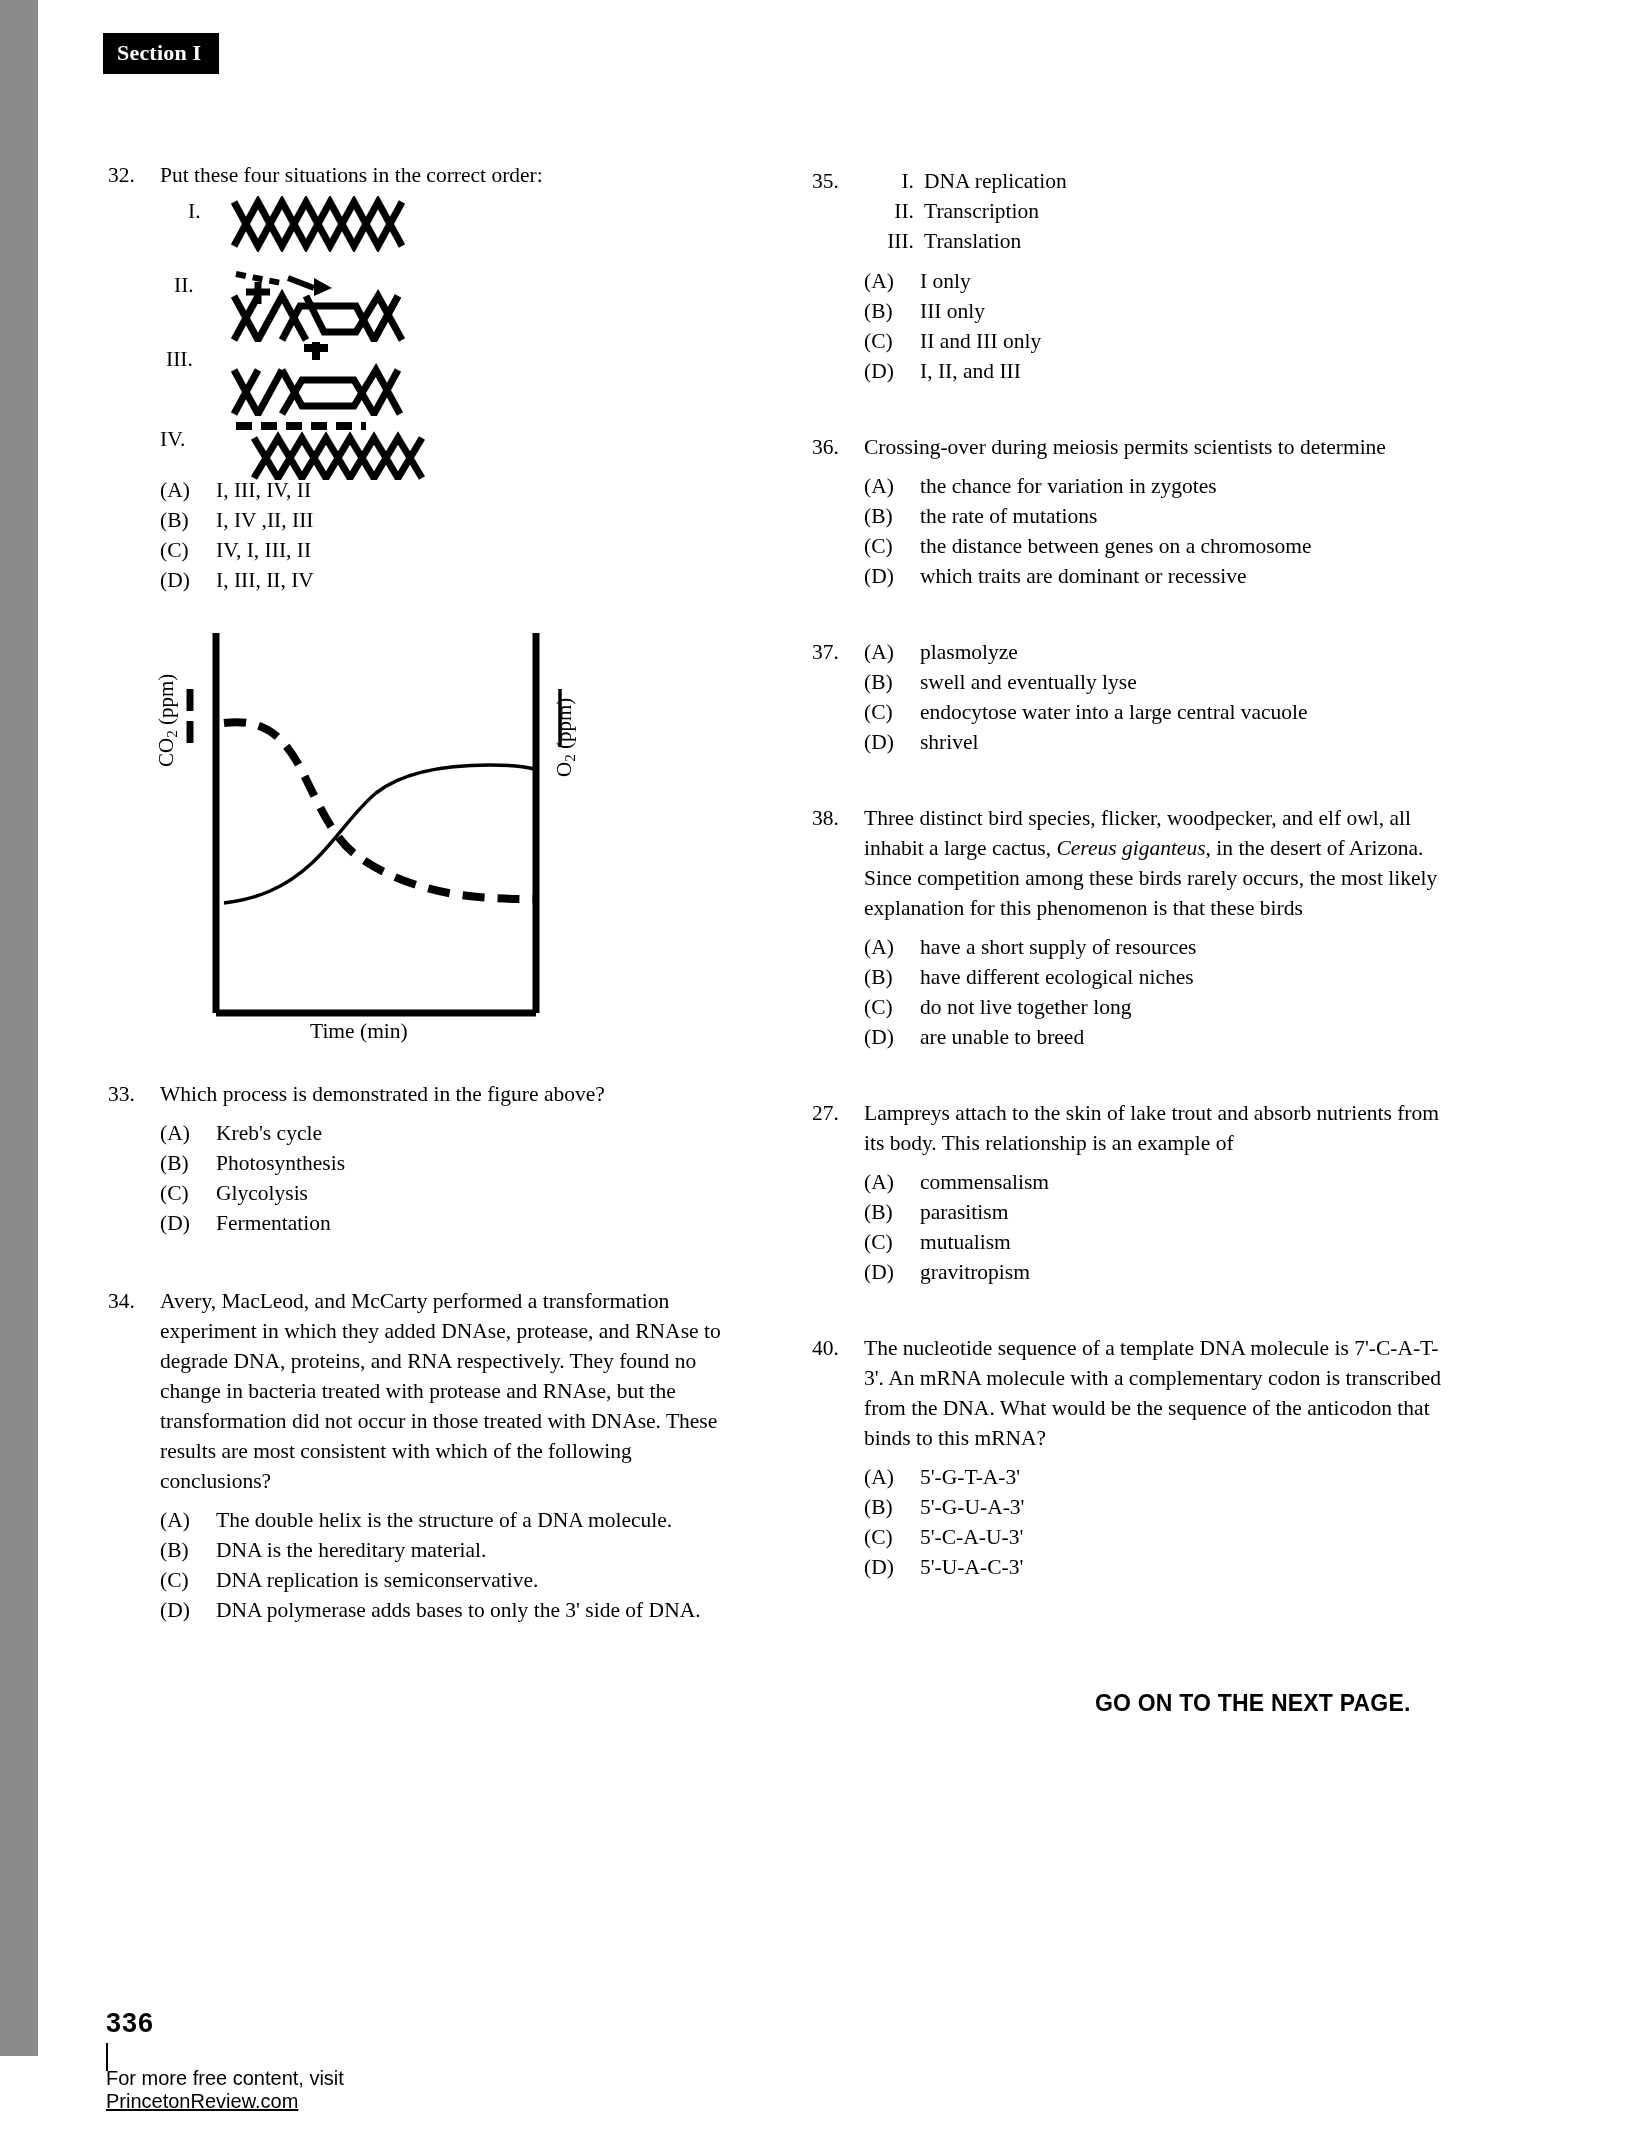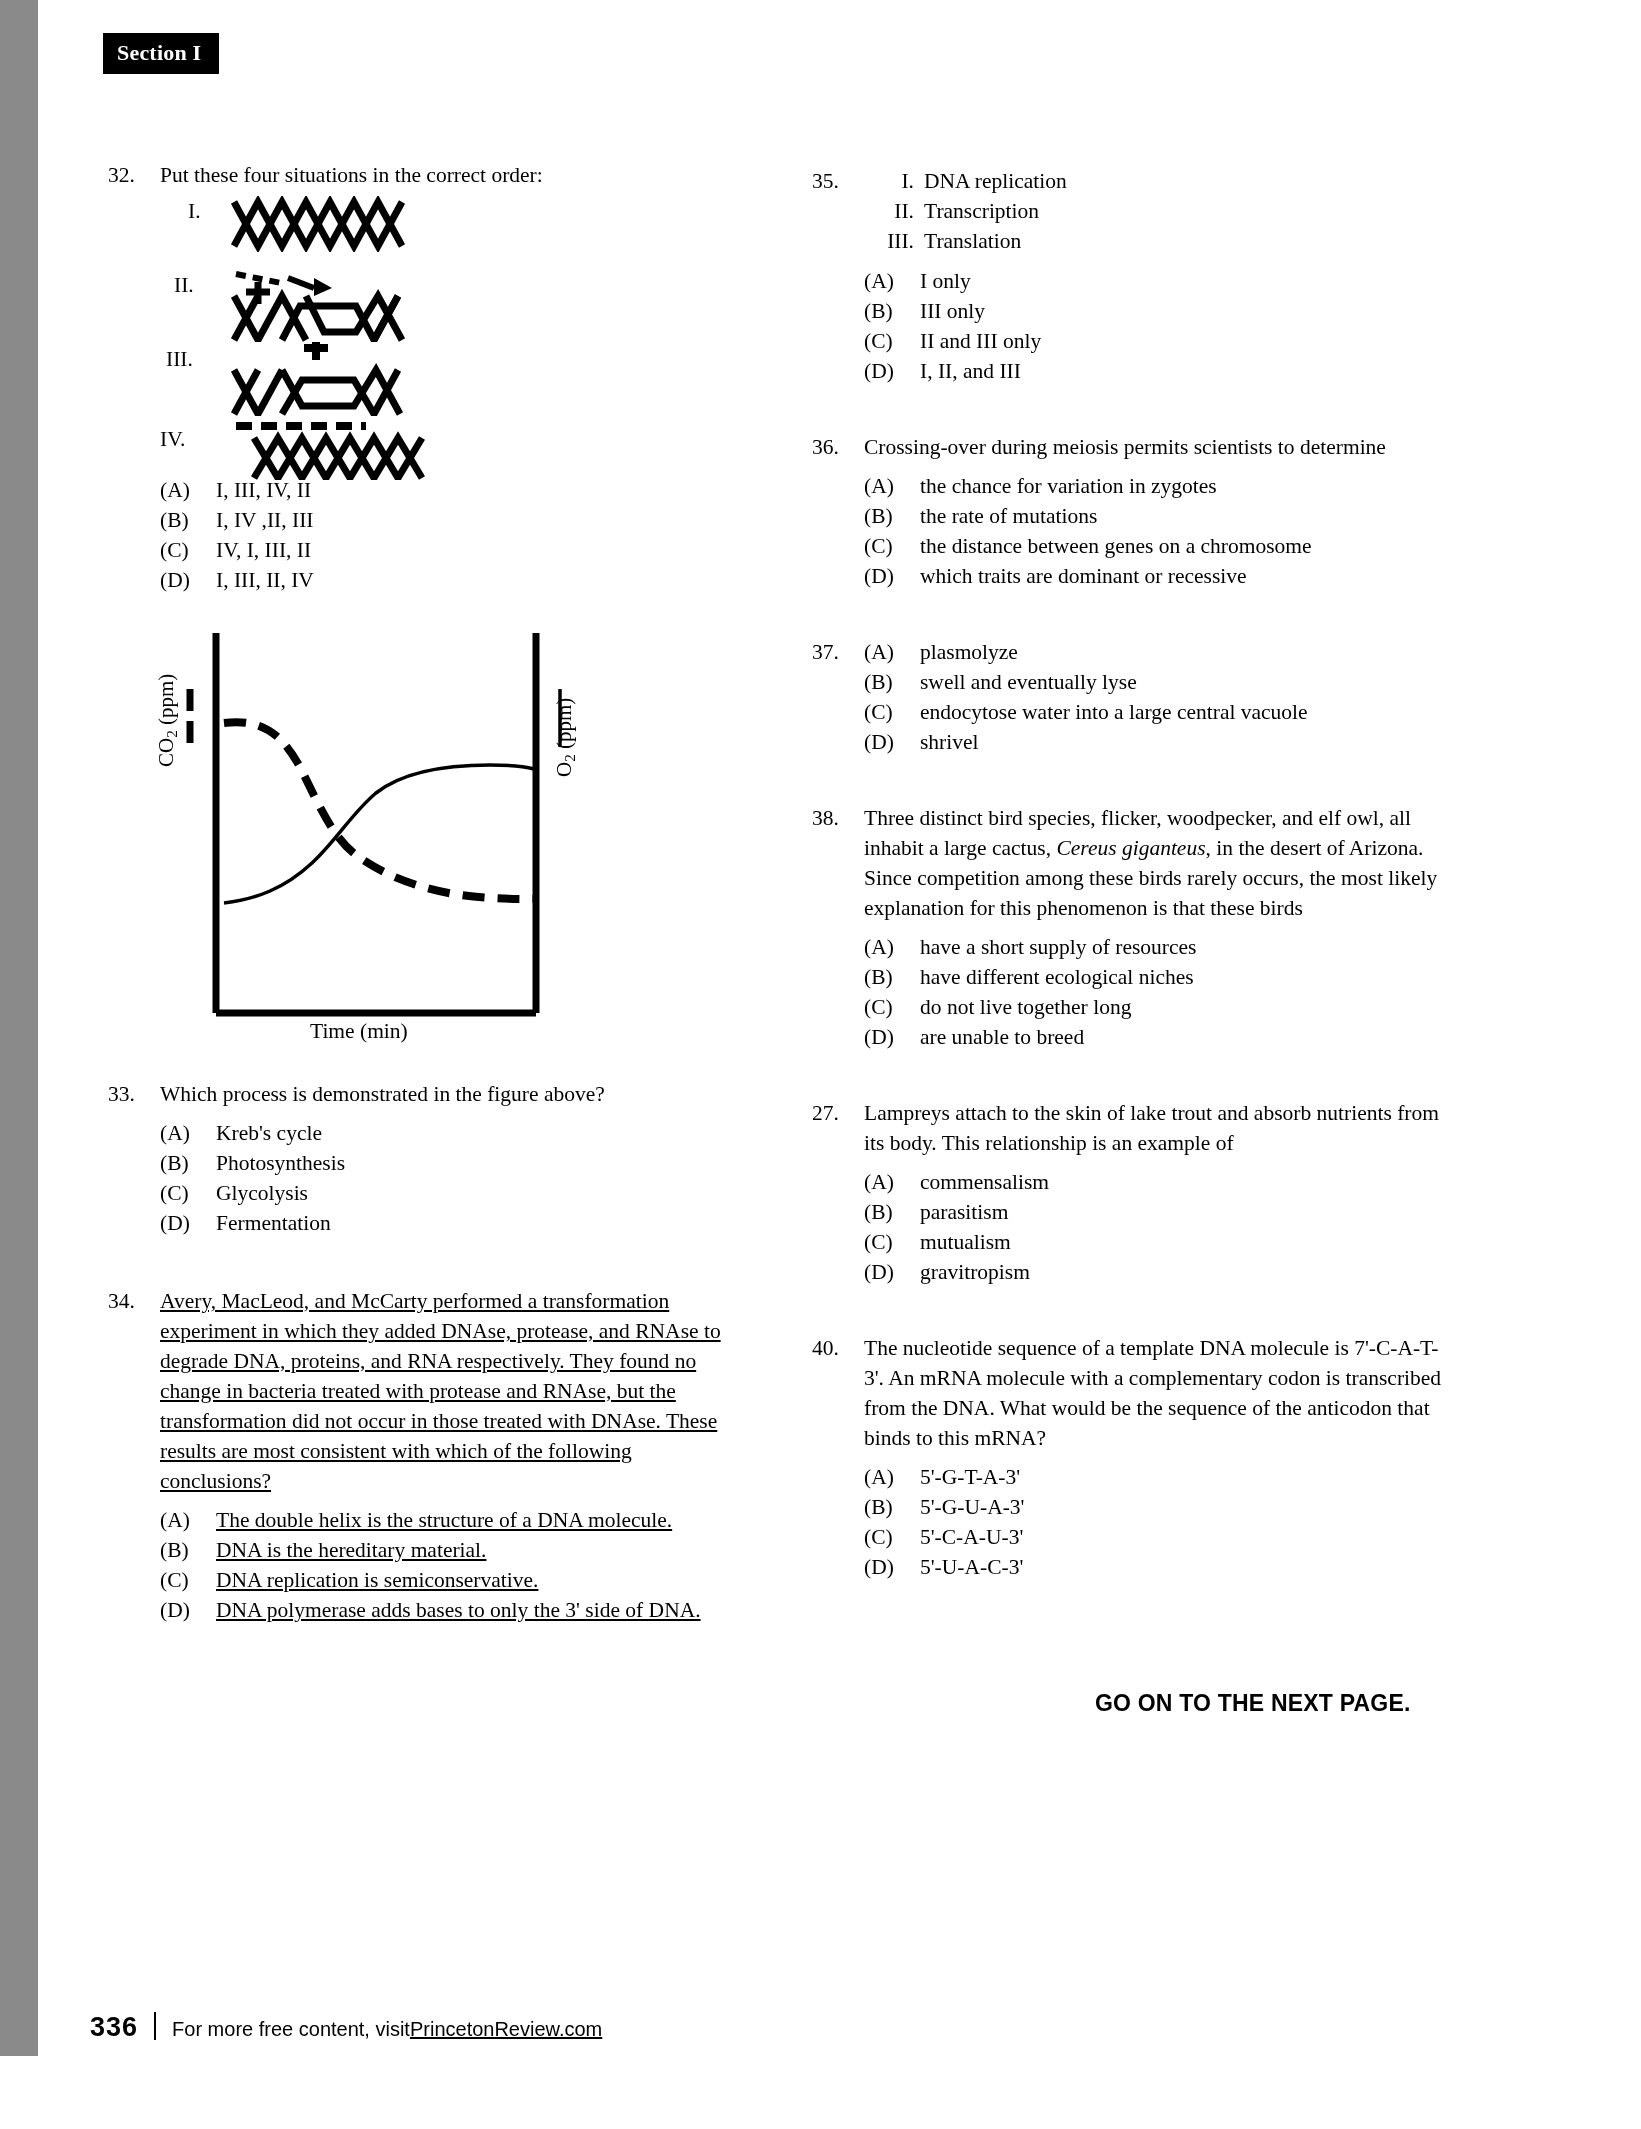--- a/index.html
+++ b/index.html
@@ -166,20 +166,21 @@
     font-size: 23px;
     letter-spacing: 0.2px;
   }
   
   .footer {
     position: absolute;
     left: 90px;
     top: 2008px;
     display: flex;
     align-items: baseline;
+    flex-direction: column;
   }
   .footer-page {
     font-family: "Liberation Sans", sans-serif;
     font-weight: bold;
     font-size: 27px;
     letter-spacing: 1px;
   }
   .footer-rule {
     display: inline-block;
     width: 2px;
@@ -303,21 +304,21 @@
       <div class="q-num">33.</div>
       <div class="q-text">Which process is demonstrated in the figure above?</div>
       <div class="choices">
         <div class="choice"><span class="lab">(A)</span><span>Kreb's cycle</span></div>
         <div class="choice"><span class="lab">(B)</span><span>Photosynthesis</span></div>
         <div class="choice"><span class="lab">(C)</span><span>Glycolysis</span></div>
         <div class="choice"><span class="lab">(D)</span><span>Fermentation</span></div>
       </div>
     </div>
 
-    <div class="q" style="margin-top:48px;text-decoration:underline;">
+    <div class="q" style="margin-top:48px;">
       <div class="q-num">34.</div>
       <div class="q-text">Avery, MacLeod, and McCarty performed a transformation experiment in which they added DNAse, protease, and RNAse to degrade DNA, proteins, and RNA respectively. They found no change in bacteria treated with protease and RNAse, but the transformation did not occur in those treated with DNAse.  These results are most consistent with which of the following conclusions?</div>
       <div class="choices">
         <div class="choice"><span class="lab">(A)</span><span>The double helix is the structure of a DNA molecule.</span></div>
         <div class="choice"><span class="lab">(B)</span><span>DNA is the hereditary material.</span></div>
         <div class="choice"><span class="lab">(C)</span><span>DNA replication is semiconservative.</span></div>
         <div class="choice" style="text-indent:0;"><span class="lab">(D)</span><span>DNA polymerase adds bases to only the 3' side of DNA.</span></div>
       </div>
     </div>
 

